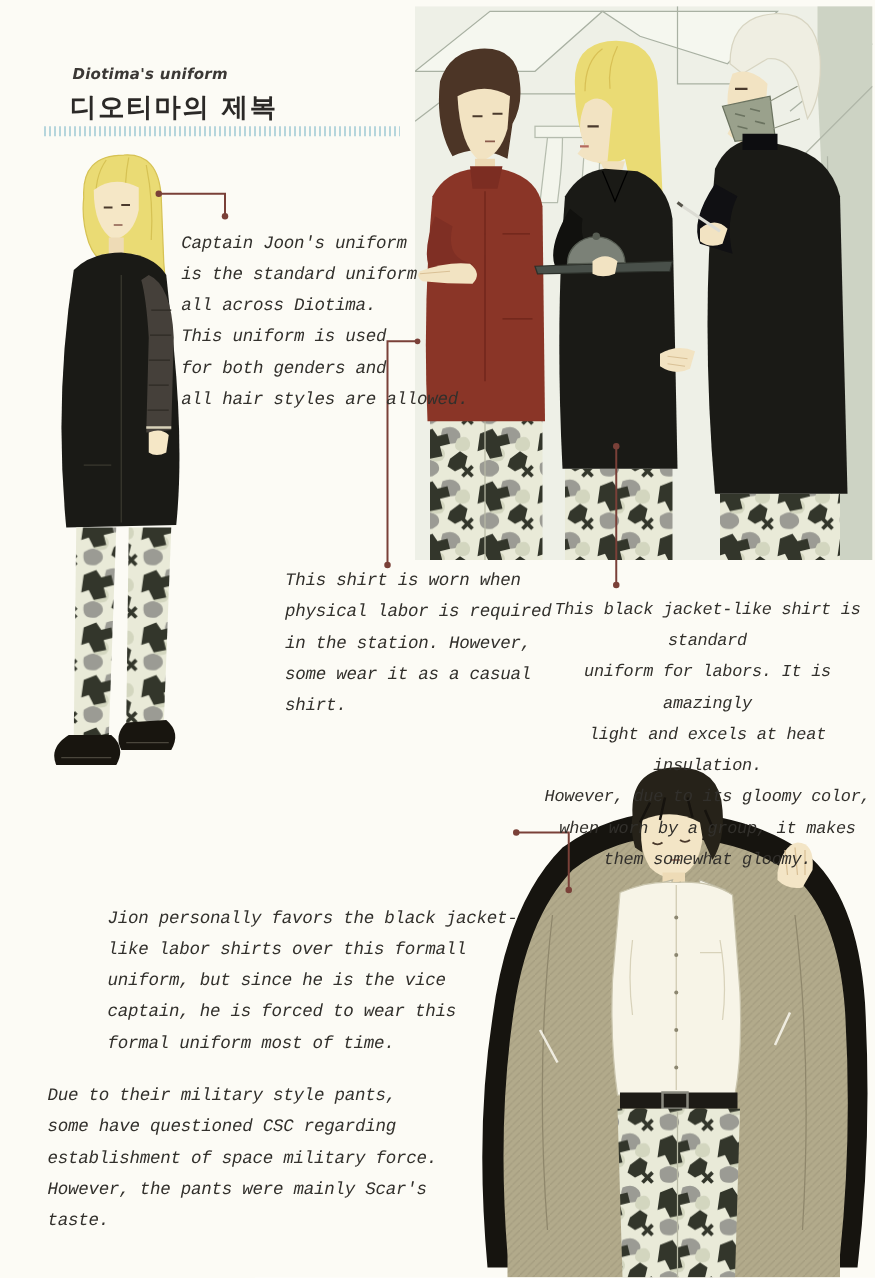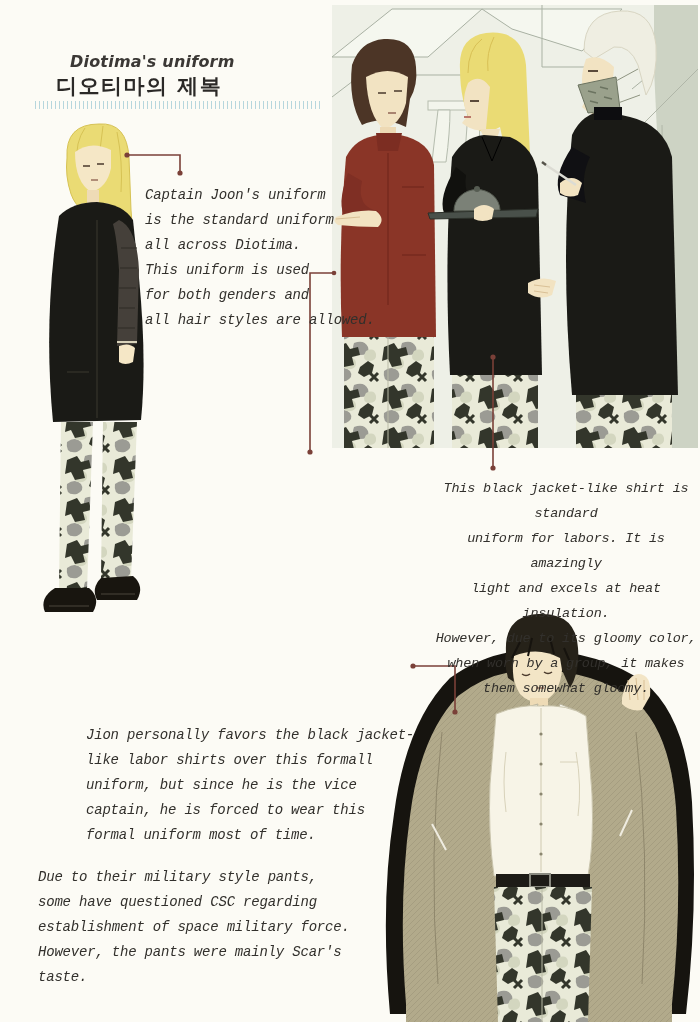--- a/index.html
+++ b/index.html
@@ -14,22 +14,22 @@
     font-style:italic;
     font-size:14px;
     line-height:25px;
     letter-spacing:-0.2px;
     color:var(--text-color,#32302c);
     white-space:pre-line;
     font-family:Liberation Mono, monospace;
   }
   .note.tight{ font-size:13.5px;text-align:center; }
   .title-en{
-    position:absolute; left:70px; top:52px;
-    font-style:italic; font-size:16px; font-weight:600;
+    position:absolute; left:58px; top:52px;
+    font-style:italic; font-size:12px; font-weight:600;
     color:#3b3835; letter-spacing:0.2px;
   }
   .title-ko{
     position:absolute; left:56px; top:72px;
     font-size:21px; font-weight:800; color:#2b2927; letter-spacing:1.5px;
   }
   .title-underline{
     position:absolute; left:35px; top:101px; width:285px; height:8px;
     background:repeating-linear-gradient(90deg,
       var(--underline-color,#a9cfd8) 0px, var(--underline-color,#a9cfd8) 1.5px,
@@ -232,20 +232,25 @@
         <circle cx="455" cy="712" r="2.6" stroke="none"></circle>
     </g>
   </svg>
 
   <div class="note" style="left:145px;top:183px">Captain Joon's uniform
 is the standard uniform
 all across Diotima.
 This uniform is used
 for both genders and
 all hair styles are allowed.</div>
+  <div class="note" style="left:228px;top:453px">This shirt is worn when
+physical labor is required
+in the station. However,
+some wear it as a casual
+shirt.</div>
   <div class="note tight" style="left:432px;top:476px">This black jacket-like shirt is standard
 uniform for labors. It is amazingly
 light and excels at heat insulation.
 However, due to its gloomy color,
 when worn by a group, it makes
 them somewhat gloomy.</div>
   <div class="note" style="left:86px;top:723px">Jion personally favors the black jacket-
 like labor shirts over this formall
 uniform, but since he is the vice
 captain, he is forced to wear this

